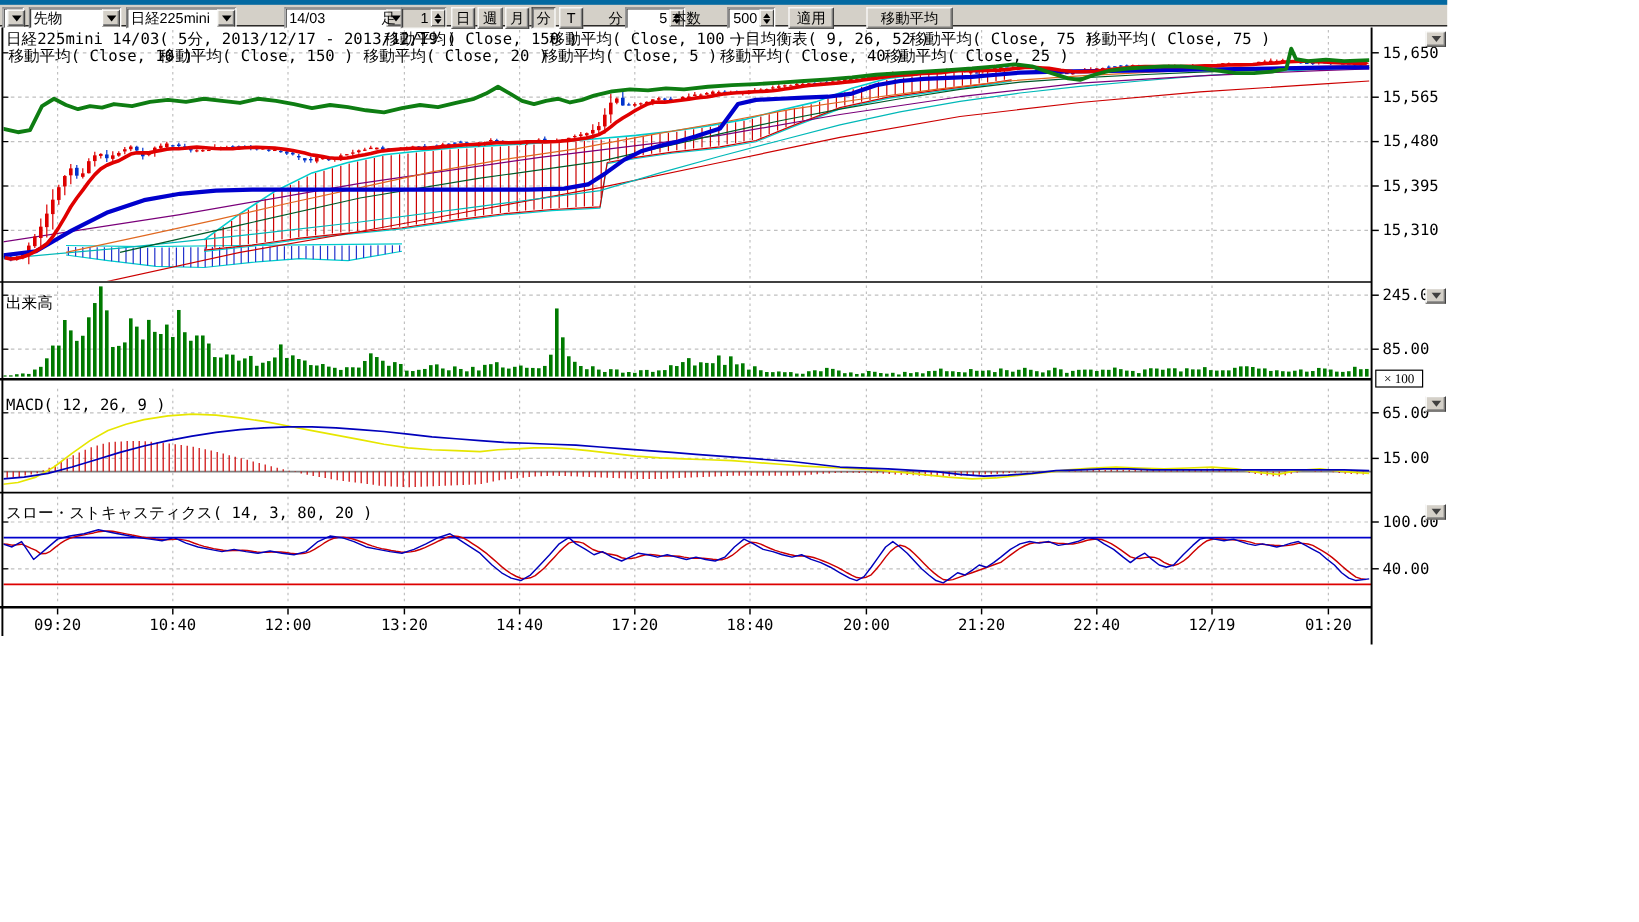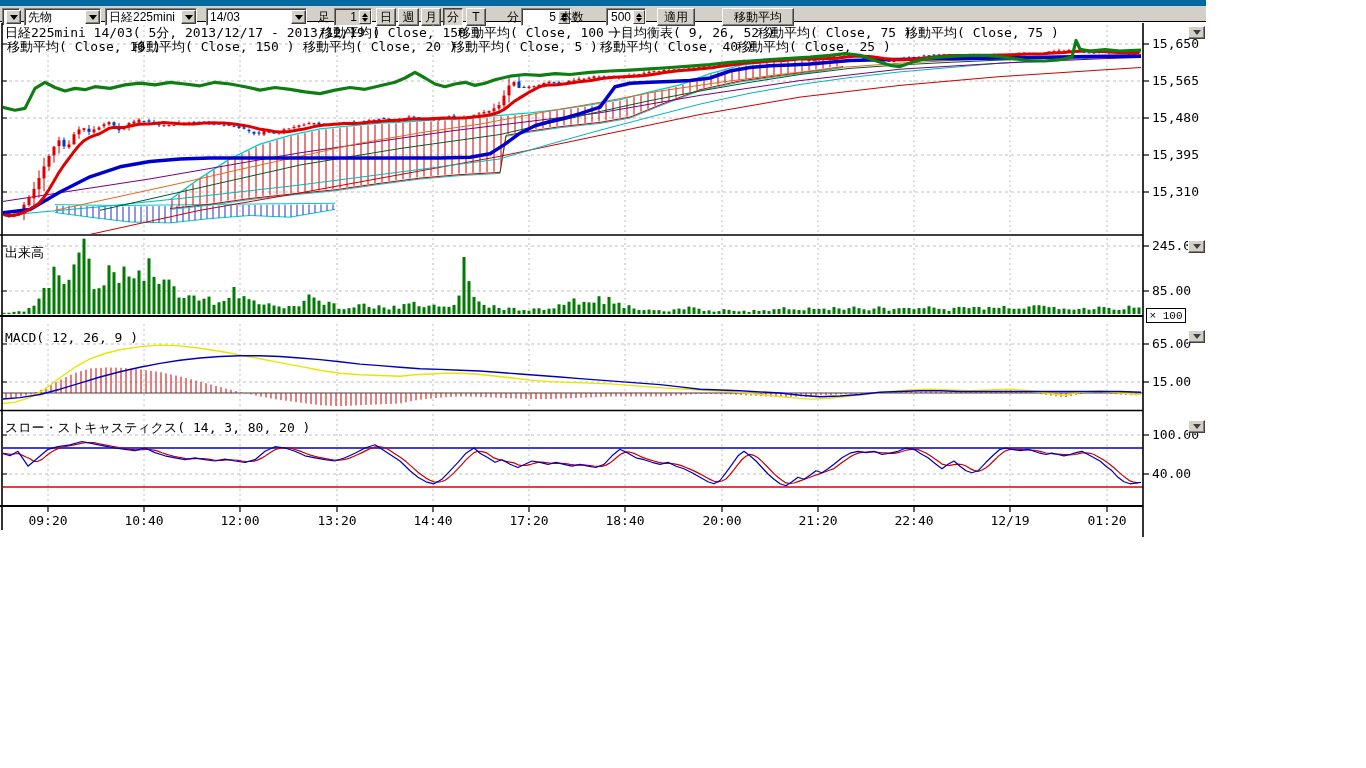--- a/index.html
+++ b/index.html
@@ -2,21 +2,21 @@
 <html><head>
 <meta charset="utf-8">
 <style>
   *{box-sizing:border-box;margin:0;padding:0}
   html,body{width:1366px;height:768px;background:#fff;overflow:hidden;
     font-family:"Liberation Sans","DejaVu Sans",sans-serif}
   #app{position:relative;width:1366px;height:768px;background:#fff}
 
   
   #toolbar{position:absolute;left:0;top:0;width:1206px;height:22px;background:#d4d0c8;
-    border-top:6px solid #0369a1;border-bottom:1px solid #000;font-size:12px;color:#000}
+    border-top:4px solid #0369a1;border-bottom:1px solid #000;font-size:12px;color:#000}
   .tb{position:absolute;top:2px;height:18px;display:flex;align-items:center}
   .combo{background:#fff;border-top:1px solid #808080;border-left:1px solid #808080;
     border-bottom:1px solid #fff;border-right:1px solid #fff;box-shadow:inset 1px 1px 0 #404040;
     display:flex;align-items:center;justify-content:space-between;padding-left:3px}
   .combo .val{white-space:nowrap;overflow:hidden;font-size:12px}
   .arrowbtn{width:15px;height:14px;background:#d4d0c8;border-top:1px solid #fff;border-left:1px solid #fff;
     border-right:1px solid #404040;border-bottom:1px solid #404040;box-shadow:inset -1px -1px 0 #808080;
     display:flex;align-items:center;justify-content:center;flex:0 0 auto}
   .tri-down{width:0;height:0;border-left:4px solid transparent;border-right:4px solid transparent;border-top:5px solid #000}
   .btn3d{background:#d4d0c8;border-top:1px solid #fff;border-left:1px solid #fff;
@@ -36,21 +36,21 @@
     align-items:center;justify-content:center;flex:0 0 auto}
   .tri-up-s{width:0;height:0;border-left:3px solid transparent;border-right:3px solid transparent;border-bottom:4px solid #000;margin-bottom:1px}
   .tri-down-s{width:0;height:0;border-left:3px solid transparent;border-right:3px solid transparent;border-top:4px solid #000}
 
   
   .axis-btn{position:absolute;width:17px;height:13px;background:#d4d0c8;border-top:1px solid #fff;
     border-left:1px solid #fff;border-right:1px solid #404040;border-bottom:1px solid #404040;
     box-shadow:inset -1px -1px 0 #808080;display:flex;align-items:center;justify-content:center}
   .axis-btn .tri-down{border-left:4px solid transparent;border-right:4px solid transparent;border-top:5px solid #404040}
   #vol-mult{position:absolute;left:1146px;top:308px;width:40px;height:15px;border:1px solid #000;
-    background:#fff;font-family:Liberation Mono, monospace;font-size:11px;
+    background:#fff;font-family:Liberation Serif, serif;font-size:11px;
     display:flex;align-items:center;justify-content:center}
   #chart-svg{position:absolute;left:0;top:0}
 </style>
 </head>
 <body>
 
 <div id="app">
 
   <div id="toolbar">
     <div class="tb combo" style="left:2px;width:18px">
@@ -64,21 +64,21 @@
       <span class="arrowbtn">
           <span class="tri-down"></span>
         </span>
     </div>
     <div class="tb combo" style="left:105px;width:92px">
       <span class="val">日経225mini</span>
       <span class="arrowbtn">
           <span class="tri-down"></span>
         </span>
     </div>
-    <div class="tb combo" style="left:206px;width:101px">
+    <div class="tb combo" style="left:237px;width:101px">
       <span class="val">14/03</span>
       <span class="arrowbtn">
           <span class="tri-down"></span>
         </span>
     </div>
     <div class="tb lbl" style="left:318px">足</div>
     <div class="tb spinbox gray" style="left:334px;width:38px">
       <input value="1" style="">
       <span class="spinbtn">
           <span class="tri-up-s"></span>

